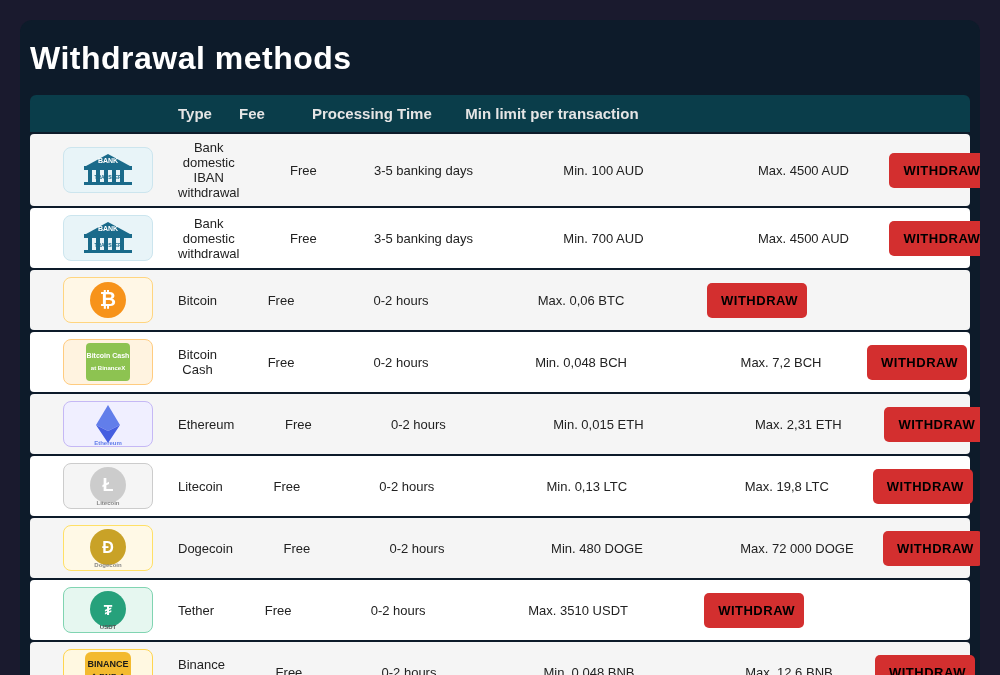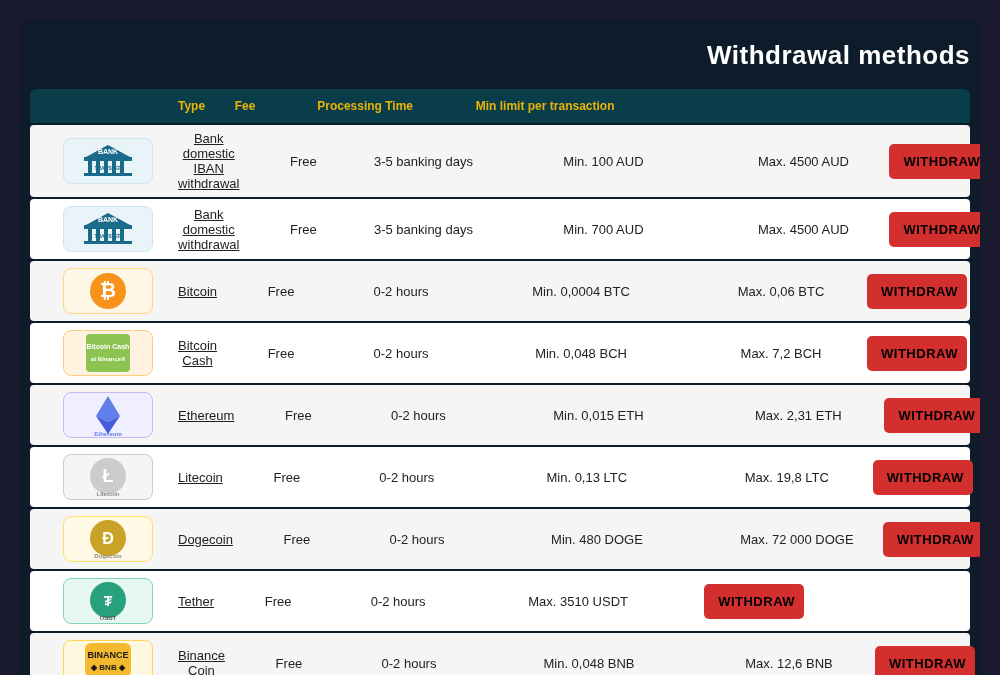--- a/index.html
+++ b/index.html
@@ -14,37 +14,37 @@
     }
     .container {
       background: #0d1b2a;
       border-radius: 12px;
       width: 960px;
       padding: 20px 10px;
       overflow: hidden;
     }
     .page-title {
       color: #ffffff;
-      font-size: 26px;
+      font-size: 32px;
       font-weight: bold;
-      text-align: right;
+      text-align: left;
       margin-bottom: 18px;
       letter-spacing: 0.5px;
     }
     .table-header {
       display: grid;
       grid-template-columns: 140px 1fr 80px 160px 200px 200px 120px;
       background: #0a3d4a;
       padding: 10px 8px;
       border-radius: 6px 6px 0 0;
       margin-bottom: 2px;
     }
     .table-header .col-label {
-      color: #eab308;
-      font-size: 12px;
+      color: #e5e5e5;
+      font-size: 15px;
       font-weight: bold;
       text-align: center;
     }
     .table-body {
       display: flex;
       flex-direction: column;
       gap: 2px;
     }
     .table-row {
       display: grid;
@@ -81,21 +81,20 @@
     .logo-eth { background: #f0efff; border: 1px solid #c5b8f5; }
     .logo-ltc { background: #f5f5f5; border: 1px solid #ccc; }
     .logo-doge { background: #fff9e6; border: 1px solid #ffe066; }
     .logo-usdt { background: #e6f7f0; border: 1px solid #80d4b1; }
     .logo-bnb { background: #fff8e1; border: 1px solid #ffd54f; }
 
     .cell-type {
       color: #222;
       font-size: 13px;
       text-align: center;
-      text-decoration: underline;
     }
     .cell-fee, .cell-time, .cell-min, .cell-max {
       color: #222;
       font-size: 13px;
       text-align: center;
       margin-left: 48px;
     }
     .withdraw-btn {
       background: #d32f2f;
       color: #000000;
@@ -183,21 +182,20 @@
       <div class="logo-box logo-btc">
       <svg width="52" height="46" viewBox="0 0 52 46">
         <circle cx="26" cy="23" r="18" fill="#f7931a"></circle>
         <text x="26" y="29" text-anchor="middle" font-size="20" font-weight="bold" fill="white">₿</text>
       </svg>
     </div>
     </div>
     <div class="cell-type">Bitcoin</div>
     <div class="cell-fee">Free</div>
     <div class="cell-time">0-2 hours</div>
-    <div class="cell-min">Min. 0,0004 BTC</div>
     <div class="cell-max">Max. 0,06 BTC</div>
     <div style="display:flex;justify-content:center;">
       <button class="withdraw-btn">WITHDRAW</button>
     </div>
   </div>
       <div class="table-row">
     <div class="logo-cell">
       <div class="logo-box logo-bch">
       <svg width="52" height="46" viewBox="0 0 52 46">
         <rect x="4" y="4" width="44" height="38" rx="4" fill="#8dc351"></rect>

